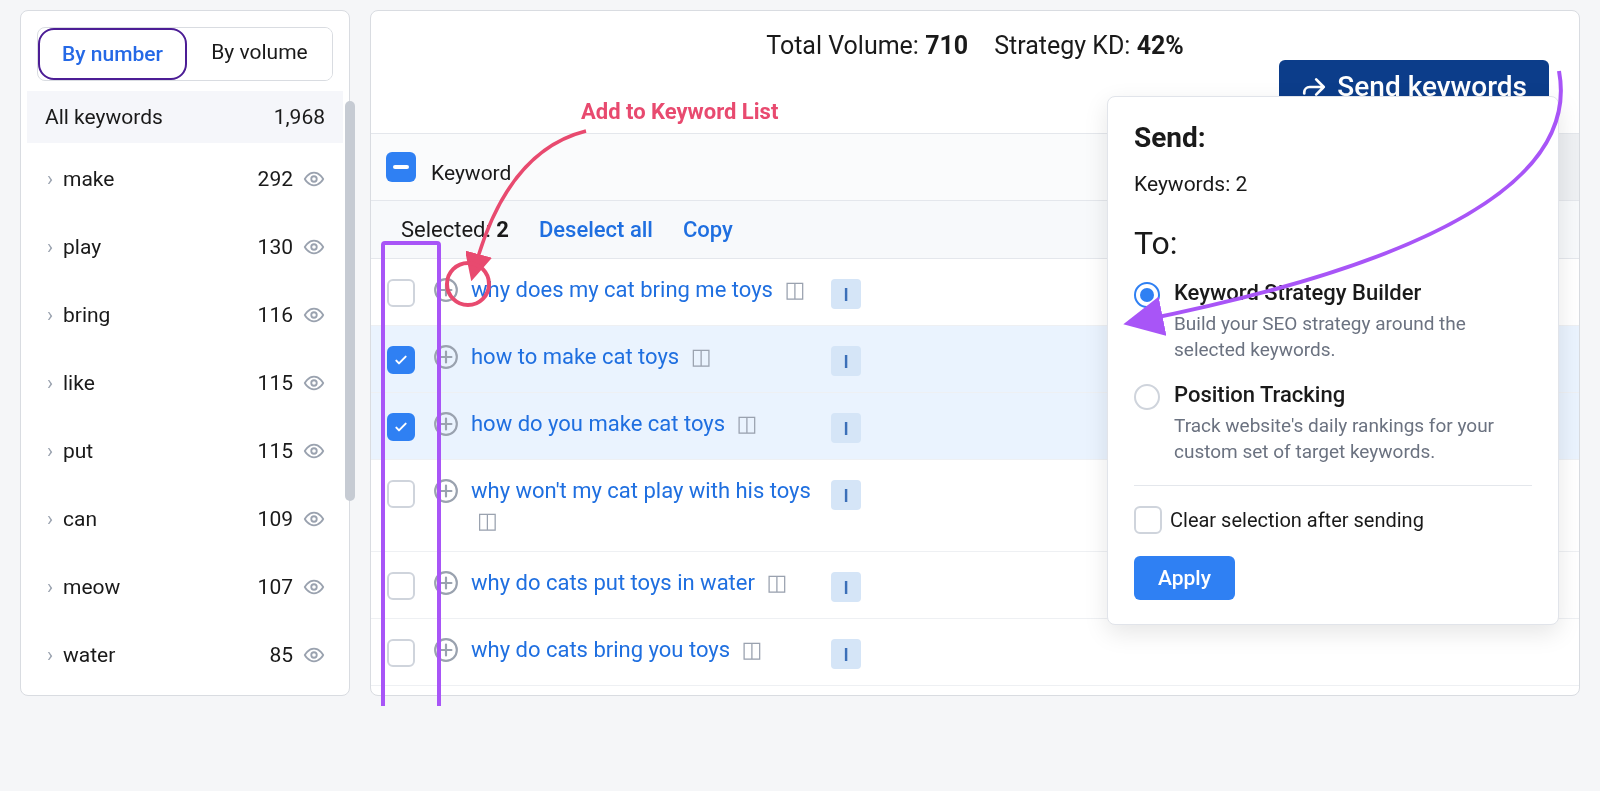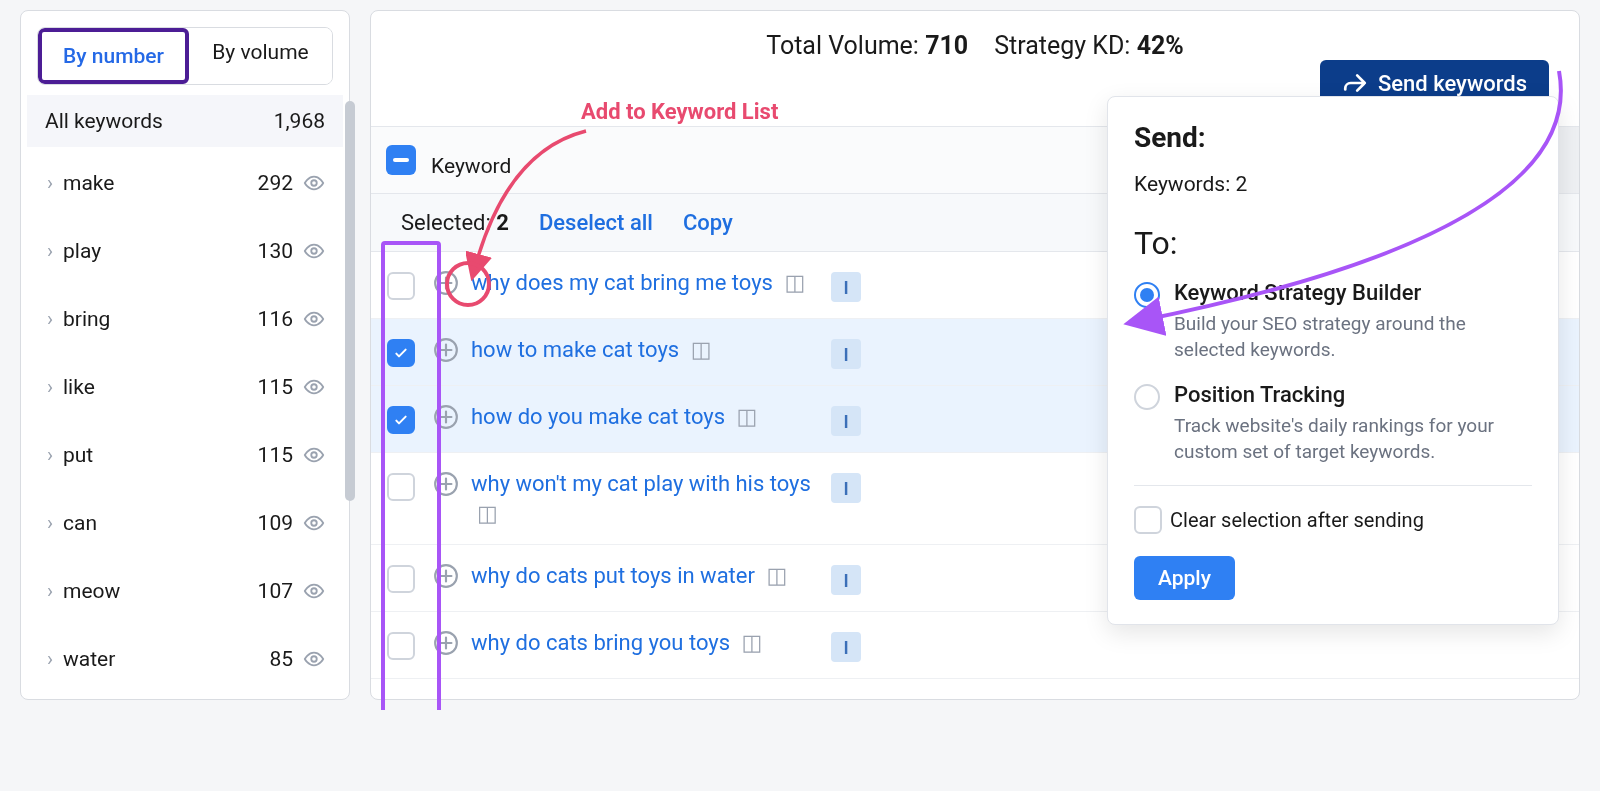--- a/index.html
+++ b/index.html
@@ -27,22 +27,22 @@
   }
   .toggle-btn {
     flex: 1;
     text-align: center;
     padding: 12px 8px;
     font-size: 21px;
     cursor: pointer;
     background: #fff;
   }
   .toggle-btn.active {
-    border: 4px solid #4c1d95;
-    border-radius: 6px;
+    border: 2px solid #4c1d95;
+    border-radius: 16px;
     color: #2569e6;
     font-weight: 500;
   }
   .all-keywords {
     display: flex;
     justify-content: space-between;
     padding: 14px 18px;
     background: #f5f6fa;
     font-size: 21px;
   }
@@ -85,21 +85,21 @@
     flex-direction: column;
   }
   .stats { font-size: 25px; display: flex; gap: 26px; }
   .stats b { font-weight: 700; }
   .send-btn {
     margin-left: auto;
     background: #0c3d8a;
     color: #fff;
     padding: 10px 22px;
     border-radius: 6px;
-    font-size: 22px;
+    font-size: 28px;
     font-weight: 500;
     display: flex;
     align-items: center;
     gap: 10px;
     cursor: pointer;
   }
   .table-header {
     display: flex;
     align-items: center;
     border-top: 1px solid #e4e7ec;

